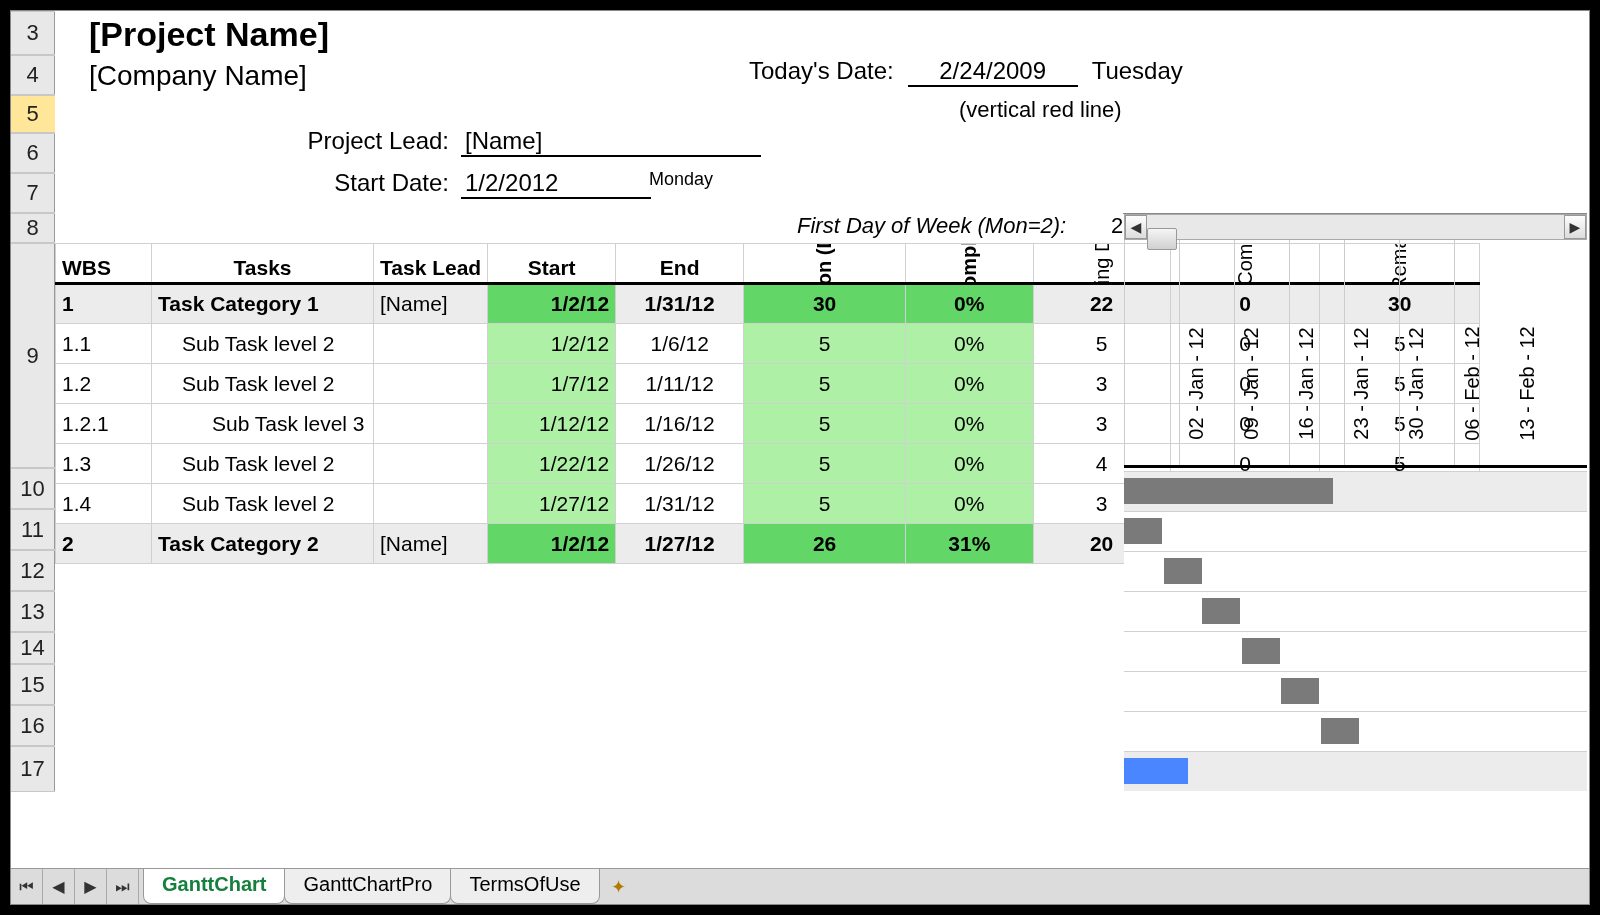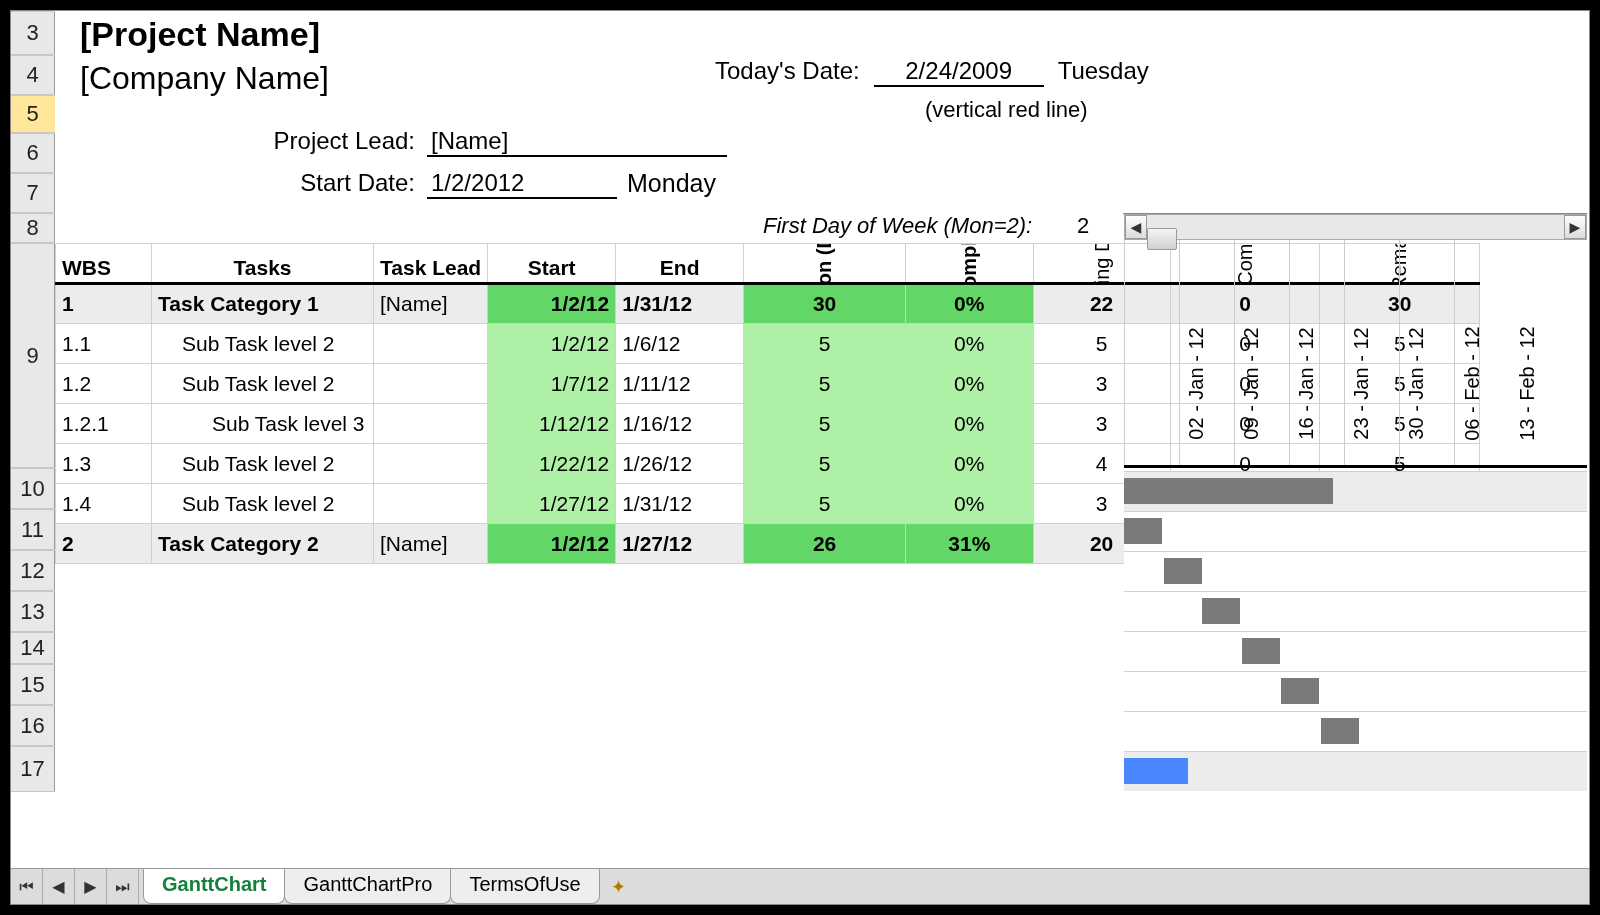--- a/index.html
+++ b/index.html
@@ -48,30 +48,31 @@
     .content {
       position: absolute;
       left: 44px;
       top: 0;
       right: 0;
       height: 100%;
       background: #fff;
       overflow: hidden;
     }
     .info-area {
-      padding: 0 25px;
+      padding: 0 0;
       position: relative;
+      margin-left: 34px;
     }
     .title {
       font-size: 34px;
       font-weight: bold;
       padding-top: 4px;
     }
     .company {
-      font-size: 32px;
+      font-size: 28px;
       margin-top: 6px;
     }
     .today-block {
       position: absolute;
       left: 660px;
       top: 46px;
       font-size: 24px;
       display: flex;
       align-items: baseline;
       gap: 14px;
@@ -117,22 +118,22 @@
     }
     .startdate-value {
       position: absolute;
       left: 372px;
       border-bottom: 2px solid #000;
       width: 190px;
       padding: 0 4px;
     }
     .startdate-day {
       position: absolute;
-      left: 572px;
-      font-size: 25px;
+      left: 560px;
+      font-size: 18px;
     }
     .fdow {
       position: absolute;
       top: 202px;
       left: 708px;
       font-size: 22px;
       font-style: italic;
     }
     .fdow-val {
       position: absolute;
@@ -168,21 +169,21 @@
     table.grid th {
       vertical-align: bottom;
       font-weight: bold;
       background: #fff;
       border-bottom: 3px solid #000;
     }
     .col-wbs   { width: 96px;  text-align: left; }
     .col-task  { width: 222px; text-align: left; }
     .col-lead  { width: 102px; text-align: left; }
     .col-start { width: 128px; text-align: right; }
-    .col-end   { width: 128px; text-align: left; }
+    .col-end   { width: 128px; text-align: center; }
     .col-num   { width: 65px; text-align: center; }
     .th-rot {
       height: 224px;
     }
     .rot {
       transform: rotate(-90deg);
       white-space: nowrap;
       font-weight: normal;
       font-size: 20px;
       display: block;

